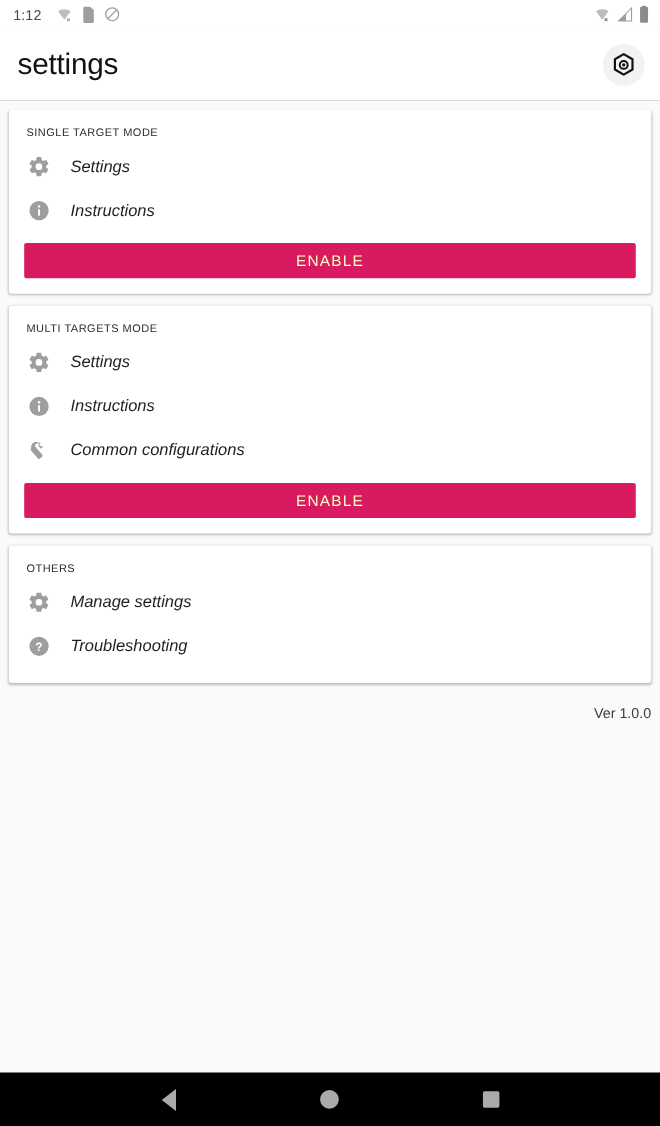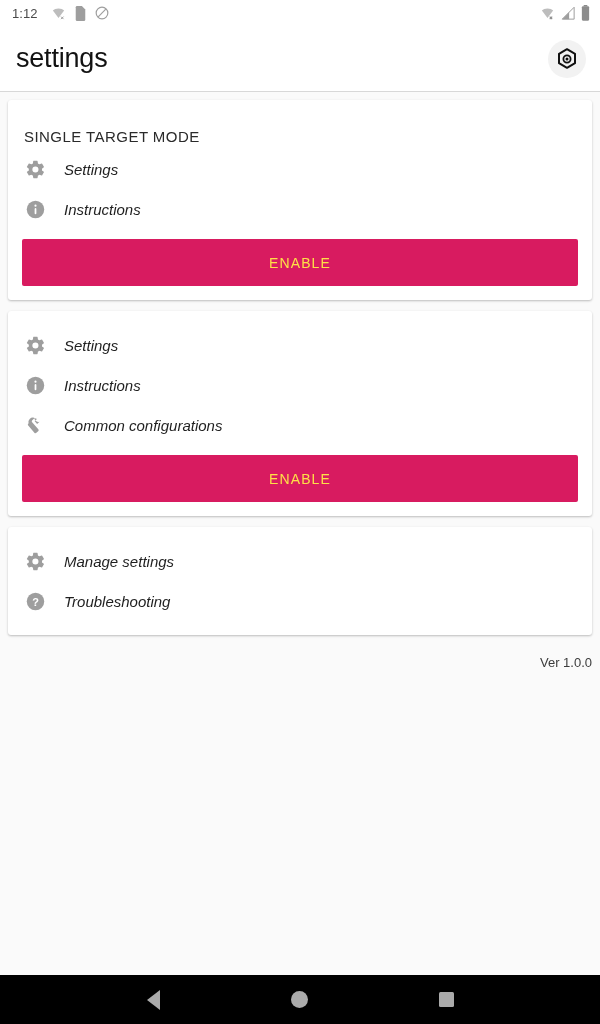--- a/index.html
+++ b/index.html
@@ -40,37 +40,36 @@
   
   .content { flex:1 1 auto; background:#fafafa; padding:8px 8px 0 8px; overflow:hidden; }
 
   .card {
     background:#ffffff; border-radius:3px;
     box-shadow:0 1px 2px rgba(0,0,0,.16), 0 1px 3px rgba(0,0,0,.10);
     padding:14px 0 14px 0;
     margin-bottom:11px;
   }
   .card-title {
-    font-size:15px; color:#2a2a2a; letter-spacing:.45px;
+    font-size:10px; color:#2a2a2a; letter-spacing:.45px;
     padding:2px 16px 4px 16px;
-    margin-top:12px;
   }
 
   .row {
     display:flex; align-items:center;
     padding:9px 16px 9px 16px;
     cursor:pointer;
   }
   .row .ic { width:22px; height:22px; flex:0 0 22px; display:flex; align-items:center; justify-content:center; }
   .row .lbl { font-size:15px; color:#1f1f1f; margin-left:18px;font-style:italic; }
 
   .btn-wrap { padding:10px 14px 0 14px; }
   .enable-btn {
-    width:100%; height:47px; border:none; border-radius:2px;
-    color:#fde047; font-size:14px; letter-spacing:1.1px;
+    width:100%; height:32px; border:none; border-radius:2px;
+    color:#fef9c3; font-size:14px; letter-spacing:1.1px;
     font-family:"Liberation Sans", sans-serif;
     display:flex; align-items:center; justify-content:center;
     cursor:pointer;
   }
 
   .version { text-align:right; font-size:13px; color:#3c3c3c; padding:9px 0 0 0; }
 
   
   .navbar {
     height:49px; flex:0 0 49px; background:#000000;
@@ -155,20 +154,21 @@
         </span>
         <span class="lbl">Instructions</span>
       </div>
 
       <div class="btn-wrap">
         <button class="enable-btn" style="background:#d81b60;">ENABLE</button>
       </div>
     </div>
 
     <div class="card">
+      <div class="card-title">MULTI TARGETS MODE</div>
 
       <div class="row">
         <span class="ic">
           <svg width="21" height="21" viewBox="0 0 24 24">
               <path fill="#9e9e9e" d="M19.4 13c.04-.3.06-.6.06-1s-.02-.7-.06-1l2.1-1.6a.5.5 0 0 0 .12-.64l-2-3.46a.5.5 0 0 0-.6-.22l-2.5 1a7.3 7.3 0 0 0-1.73-1l-.38-2.65A.5.5 0 0 0 13.9 2h-4a.5.5 0 0 0-.5.42l-.38 2.65c-.62.26-1.2.6-1.73 1l-2.5-1a.5.5 0 0 0-.6.22l-2 3.46a.5.5 0 0 0 .12.64L4.41 11c-.04.3-.06.6-.06 1s.02.7.06 1l-2.1 1.6a.5.5 0 0 0-.12.64l2 3.46c.12.22.38.3.6.22l2.5-1c.53.4 1.1.74 1.73 1l.38 2.65c.04.24.25.42.5.42h4c.25 0 .46-.18.5-.42l.38-2.65c.62-.26 1.2-.6 1.73-1l2.5 1c.22.08.48 0 .6-.22l2-3.46a.5.5 0 0 0-.12-.64L19.4 13zM11.9 15.5A3.5 3.5 0 1 1 15.4 12a3.5 3.5 0 0 1-3.5 3.5z"></path>
             </svg>
         </span>
         <span class="lbl">Settings</span>
       </div>
 
@@ -191,20 +191,21 @@
         </span>
         <span class="lbl">Common configurations</span>
       </div>
 
       <div class="btn-wrap">
         <button class="enable-btn" style="background:#d81b60;">ENABLE</button>
       </div>
     </div>
 
     <div class="card">
+      <div class="card-title">OTHERS</div>
 
       <div class="row">
         <span class="ic">
           <svg width="21" height="21" viewBox="0 0 24 24">
               <path fill="#9e9e9e" d="M19.4 13c.04-.3.06-.6.06-1s-.02-.7-.06-1l2.1-1.6a.5.5 0 0 0 .12-.64l-2-3.46a.5.5 0 0 0-.6-.22l-2.5 1a7.3 7.3 0 0 0-1.73-1l-.38-2.65A.5.5 0 0 0 13.9 2h-4a.5.5 0 0 0-.5.42l-.38 2.65c-.62.26-1.2.6-1.73 1l-2.5-1a.5.5 0 0 0-.6.22l-2 3.46a.5.5 0 0 0 .12.64L4.41 11c-.04.3-.06.6-.06 1s.02.7.06 1l-2.1 1.6a.5.5 0 0 0-.12.64l2 3.46c.12.22.38.3.6.22l2.5-1c.53.4 1.1.74 1.73 1l.38 2.65c.04.24.25.42.5.42h4c.25 0 .46-.18.5-.42l.38-2.65c.62-.26 1.2-.6 1.73-1l2.5 1c.22.08.48 0 .6-.22l2-3.46a.5.5 0 0 0-.12-.64L19.4 13zM11.9 15.5A3.5 3.5 0 1 1 15.4 12a3.5 3.5 0 0 1-3.5 3.5z"></path>
             </svg>
         </span>
         <span class="lbl">Manage settings</span>
       </div>
 

